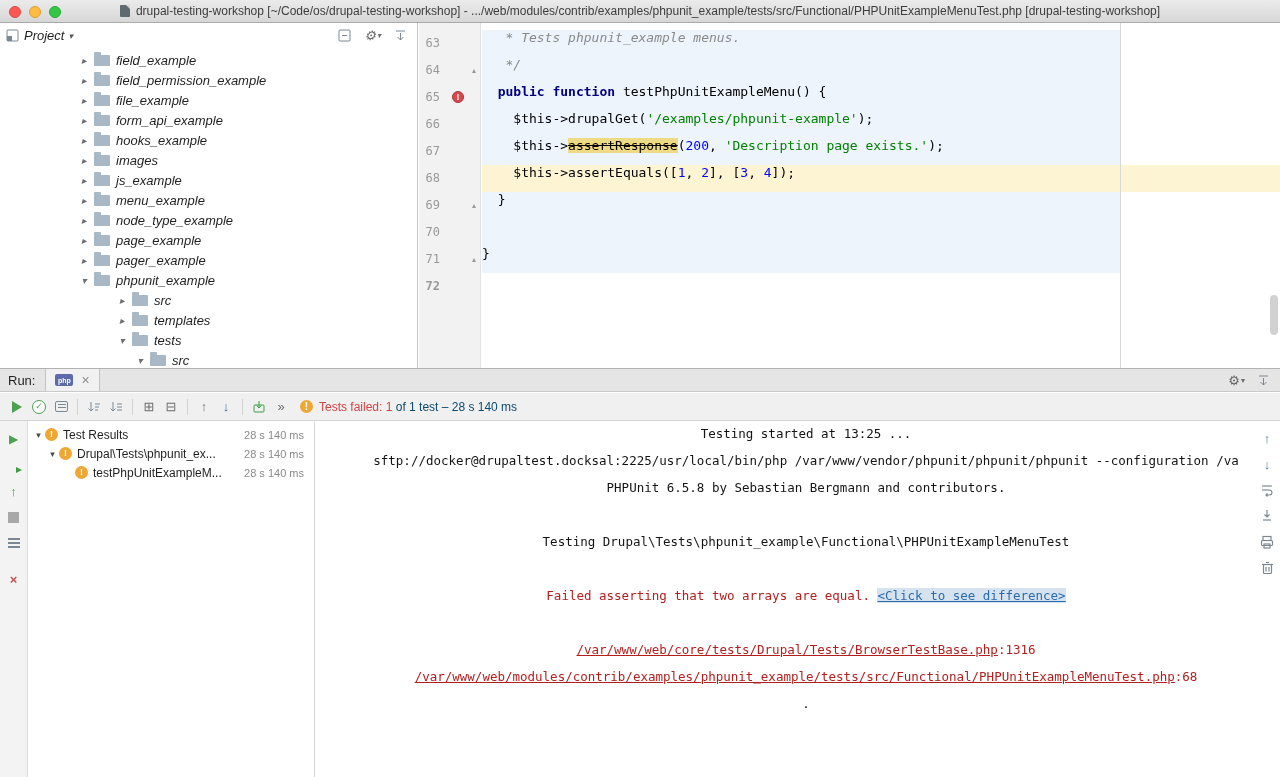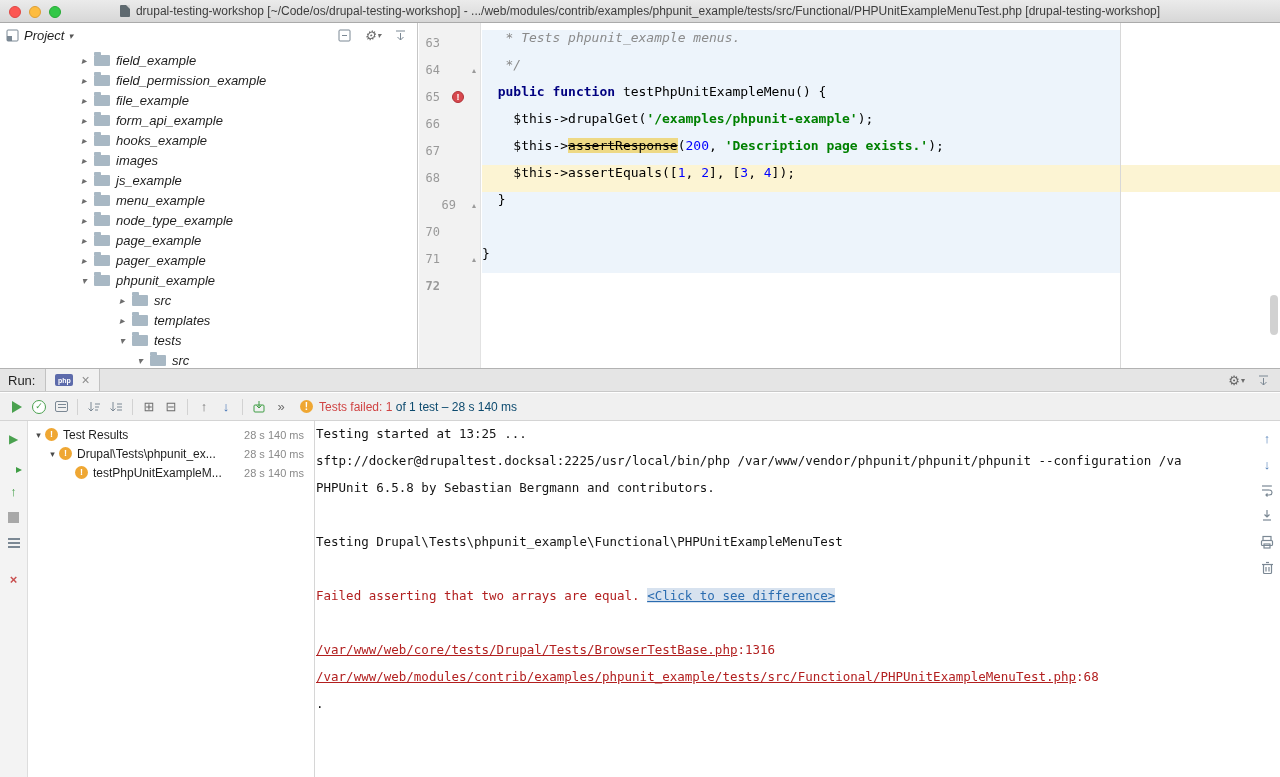--- a/index.html
+++ b/index.html
@@ -39,21 +39,21 @@
   .ln { position:absolute; left:0; width:21px; text-align:right; font:12px "DejaVu Sans Mono", monospace; color:#999; height:27px; line-height:27px; }
   .gut-fail { position:absolute; left:33px; width:12px; height:12px; border-radius:50%; background:#d8494f; border:1px solid #b03338;
     color:#fff; font-size:9px; font-weight:bold; text-align:center; line-height:11px; }
   .gut-fold { position:absolute; left:49px; width:12px; text-align:center; font-size:8px; color:#9a9a9a; height:27px; line-height:27px; }
   .code-area { position:absolute; left:63px; top:0; right:0; height:100%; }
   .crow { position:absolute; left:0; right:0; height:27px; line-height:27px; font:13px "DejaVu Sans Mono", monospace; white-space:pre; color:#000; }
   .crow.scope { background:linear-gradient(to right,#edf4fb 0,#edf4fb 638px,#ffffff 638px); }
   .crow.caret-row { background:#fcf4d3; }
   .c-comment { color:#8a8a8a; font-style:italic; }
   .c-keyword { color:#000080; font-weight:bold; }
-  .c-string { color:#008000; font-weight:bold; }
+  .c-string { color:#008000; font-weight:normal; }
   .c-number { color:#0000ff; }
   .c-deprecated { text-decoration:line-through; background:#eed985; }
   .margin-line { position:absolute; left:701px; top:0; height:100%; width:1px; background:#d8d8d8; }
   .editor-sb { position:absolute; right:2px; top:272px; width:8px; height:40px; background:rgba(0,0,0,.18); border-radius:4px; }
 
   
   .run-panel { position:absolute; left:0; top:368px; width:1280px; height:409px; background:#fff; border-top:1px solid #b2b2b2; }
   .run-tabbar { position:absolute; top:0; left:0; right:0; height:23px; background:#e5e5e5; border-bottom:1px solid #c9c9c9; display:flex; align-items:center; }
   .run-label { margin-left:8px; font-size:13px; color:#1f1f1f; }
   .run-tab { display:flex; align-items:center; gap:6px; margin-left:10px; height:22px; padding:0 9px; background:#f1f1f1;
@@ -90,21 +90,21 @@
 
   .test-tree { position:absolute; top:52px; left:28px; width:287px; bottom:0; background:#fff; border-right:1px solid #d6d6d6; padding-top:4px; }
   .tt-row { height:19px; display:flex; align-items:center; font-size:12px; color:#1f1f1f; padding-right:10px; white-space:nowrap; }
   .tt-chevron { width:13px; font-size:9px; color:#4a4a4a; text-align:center; flex:0 0 auto; }
   .tt-fail { width:13px; height:13px; border-radius:50%; background:#efa733; color:#fff; font-weight:bold; font-size:9px;
     line-height:13px; text-align:center; margin-right:5px; flex:0 0 auto; }
   .tt-label { overflow:hidden; text-overflow:ellipsis; }
   .tt-time { margin-left:auto; color:#8a8a8a; font-size:11px; padding-left:8px; flex:0 0 auto; }
 
   .console { position:absolute; top:52px; left:316px; right:0; bottom:0; background:#fff; padding-top:5px; overflow:hidden; }
-  .cline { height:27px; line-height:27px; padding-left:0; font:12.5px "DejaVu Sans Mono", monospace; white-space:pre; color:#141414; }
+  .cline { height:27px; line-height:27px; padding-left:16px; font:12.5px "DejaVu Sans Mono", monospace; white-space:pre; color:#141414;text-align:center; }
   .cl-red { color:#b21f1f; }
   .cl-linkblue { color:#2a6cb0; text-decoration:underline; background:#d7e2ef; }
   .cl-linkred { color:#b21f1f; text-decoration:underline; }
 
   .console-icons { position:absolute; right:4px; top:62px; width:18px; display:flex; flex-direction:column; align-items:center; gap:12px; }
   .ci { display:inline-flex; align-items:center; justify-content:center; width:14px; height:14px; color:#4a7ab5; font-size:13px; font-weight:bold; }
   .ci svg { stroke:#7b8894; fill:none; stroke-width:1.2; }
 </style>
 </head>
 <body>
@@ -235,21 +235,21 @@
 <div class="editor">
   <div class="gutter" id="gutter">
       <div class="ln" style="top: 7px;">63</div>
       <div class="ln" style="top: 34px;">64</div>
       <div class="gut-fold" style="top: 34px;">▴</div>
       <div class="ln" style="top: 61px;">65</div>
       <div class="gut-fail" style="top: 68px;">!</div>
       <div class="ln" style="top: 88px;">66</div>
       <div class="ln" style="top: 115px;">67</div>
       <div class="ln" style="top: 142px;">68</div>
-      <div class="ln" style="top: 169px; margin-left: 16px;">69</div>
+      <div class="ln" style="top: 169px;">69</div>
       <div class="gut-fold" style="top: 169px;">▴</div>
       <div class="ln" style="top: 196px;">70</div>
       <div class="ln" style="top: 223px;">71</div>
       <div class="gut-fold" style="top: 223px;">▴</div>
       <div class="ln" style="top: 250px; font-weight: bold;">72</div>
     </div>
   <div class="code-area" id="code-area">
       <div class="crow scope" style="top: 7px;"><span class="c-comment">   * Tests phpunit_example menus.</span></div>
       <div class="crow scope" style="top: 34px;"><span class="c-comment">   */</span></div>
       <div class="crow scope" style="top: 61px;"><span>  </span><span class="c-keyword">public function</span><span> testPhpUnitExampleMenu() {</span></div>

